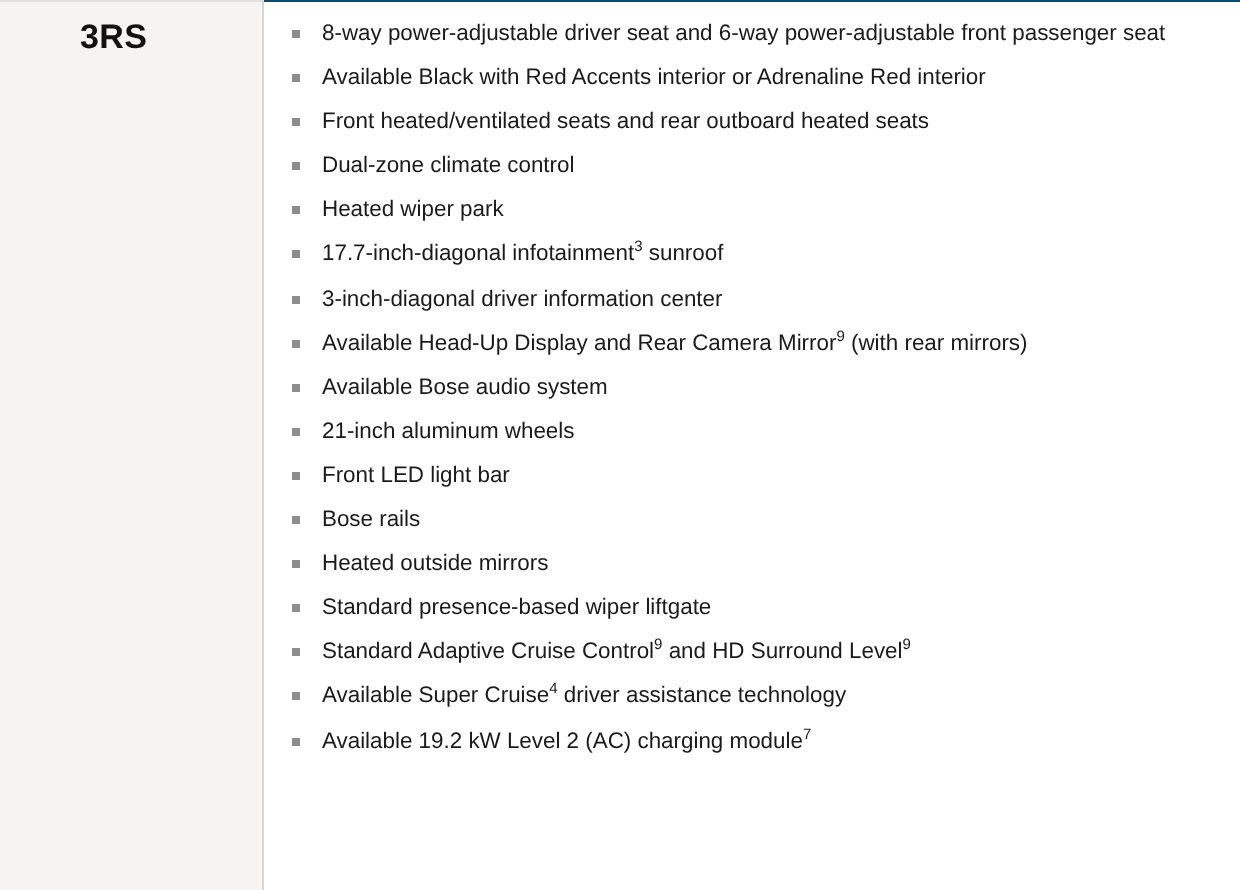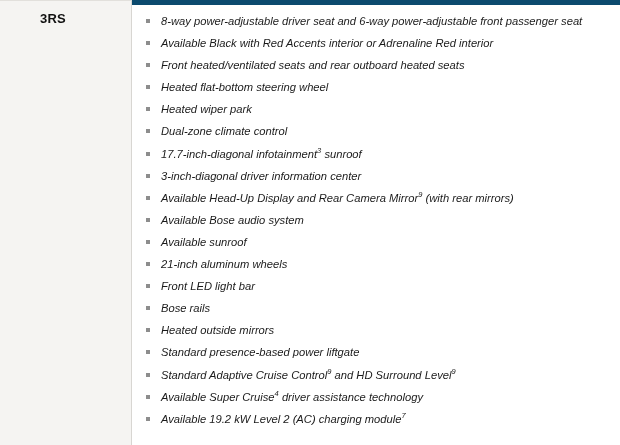--- a/index.html
+++ b/index.html
@@ -24,35 +24,34 @@
   .trim-column {
     width: 132px;
     flex: 0 0 132px;
     box-sizing: border-box;
     padding: 8px 0 0 40px;
     background: #f5f4f2;
     border-right: 1px solid #d8d6d2;
     border-top: 1px solid #e2e0dc;
   }
   .trim-name {
-    font-size: 13px;
+    font-size: 17px;
     font-weight: bold;
     color: #111111;
     letter-spacing: 0.2px;
     line-height: 14px;
     padding-top: 3px;
   }
   .features-column {
     flex: 1 1 auto;
     box-sizing: border-box;
     padding: 9px 10px 4px 14px;
     background: #ffffff;
-    border-top: 5px solid #0c4a6e;
+    border-top: 1px solid #0c4a6e;
     overflow: hidden;
-    font-style: italic;
   }
   ul.feature-list {
     list-style: none;
     margin: 0;
     padding: 0;
   }
   ul.feature-list li {
     position: relative;
     padding-left: 15px;
     margin: 0 0 8.1px 0;
@@ -85,32 +84,30 @@
 
   <div class="trim-column">
     <div class="trim-name">3RS</div>
   </div>
 
   <div class="features-column">
     <ul class="feature-list">
         <li><span class="bullet"></span><span class="txt">8-way power-adjustable driver seat and 6-way power-adjustable front passenger seat</span></li>
         <li><span class="bullet"></span><span class="txt">Available Black with Red Accents interior or Adrenaline Red interior</span></li>
         <li><span class="bullet"></span><span class="txt">Front heated/ventilated seats and rear outboard heated seats</span></li>
-        <li><span class="bullet"></span><span class="txt">Heated flat-bottom steering wheel</span></li>
+        <li><span class="bullet"></span><span class="txt">Dual-zone climate control</span></li>
         <li><span class="bullet"></span><span class="txt">Heated wiper park</span></li>
-        <li><span class="bullet"></span><span class="txt">Dual-zone climate control</span></li>
         <li><span class="bullet"></span><span class="txt">17.7-inch-diagonal infotainment</span><sup>3</sup><span class="txt"> sunroof</span></li>
         <li><span class="bullet"></span><span class="txt">3-inch-diagonal driver information center</span></li>
         <li><span class="bullet"></span><span class="txt">Available Head-Up Display and Rear Camera Mirror</span><sup>9</sup><span class="txt"> (with rear mirrors)</span></li>
         <li><span class="bullet"></span><span class="txt">Available Bose audio system</span></li>
-        <li><span class="bullet"></span><span class="txt">Available sunroof</span></li>
         <li><span class="bullet"></span><span class="txt">21-inch aluminum wheels</span></li>
         <li><span class="bullet"></span><span class="txt">Front LED light bar</span></li>
         <li><span class="bullet"></span><span class="txt">Bose rails</span></li>
         <li><span class="bullet"></span><span class="txt">Heated outside mirrors</span></li>
-        <li><span class="bullet"></span><span class="txt">Standard presence-based power liftgate</span></li>
+        <li><span class="bullet"></span><span class="txt">Standard presence-based wiper liftgate</span></li>
         <li><span class="bullet"></span><span class="txt">Standard Adaptive Cruise Control</span><sup>9</sup><span class="txt"> and HD Surround Level</span><sup>9</sup></li>
         <li><span class="bullet"></span><span class="txt">Available Super Cruise</span><sup>4</sup><span class="txt"> driver assistance technology</span></li>
         <li><span class="bullet"></span><span class="txt">Available 19.2 kW Level 2 (AC) charging module</span><sup>7</sup></li>
       </ul>
   </div>
 
 </div>
 
 </body></html>

